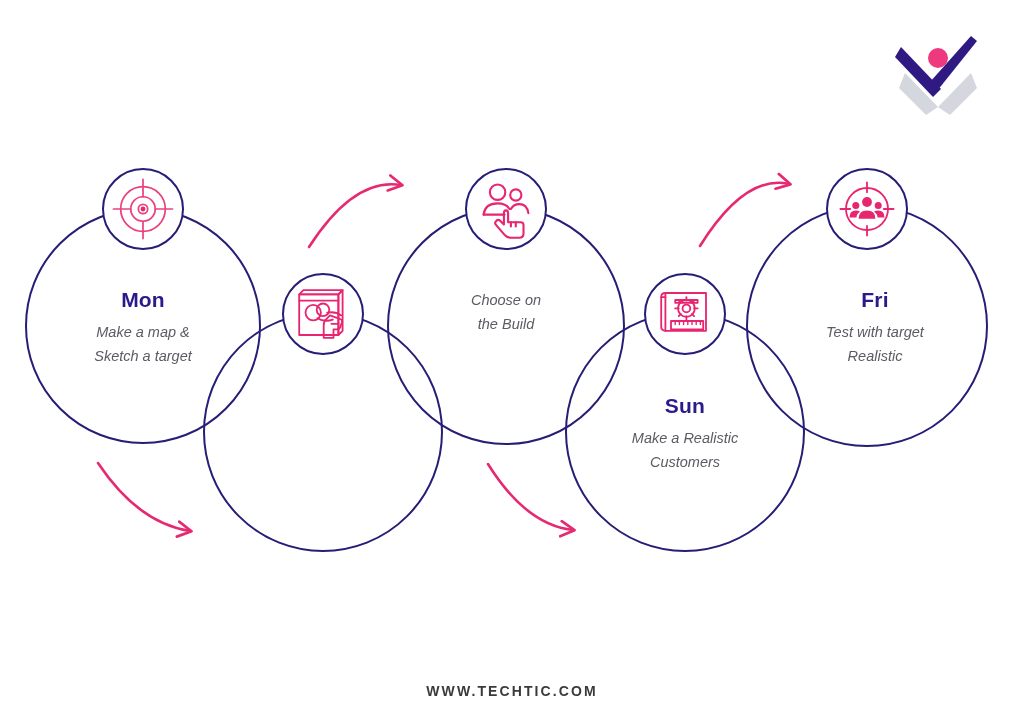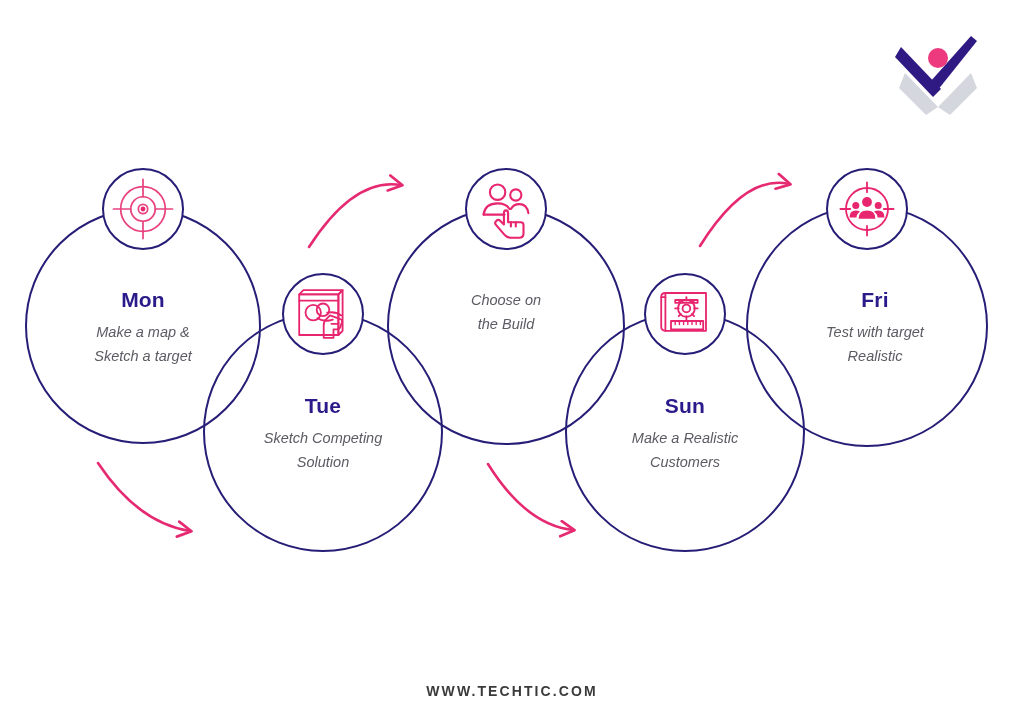--- a/index.html
+++ b/index.html
@@ -193,27 +193,20 @@
   </svg>
 
   <div class="node-text" style="left:143px;top:288px;">
     <div class="node-day">Mon</div>
     <div class="node-desc">
       <span>Make a map &amp;</span><br>
       <span>Sketch a target</span>
     </div>
   </div>
 
-  <div class="node-text" style="left:323px;top:394px;">
-    <div class="node-day">Tue</div>
-    <div class="node-desc">
-      <span>Sketch Competing</span><br>
-      <span>Solution</span>
-    </div>
-  </div>
 
   <div class="node-text" style="left:506px;top:288px;">
     <div class="node-desc">
       <span>Choose on</span><br>
       <span>the Build</span>
     </div>
   </div>
 
   <div class="node-text" style="left:685px;top:394px;">
     <div class="node-day">Sun</div>

